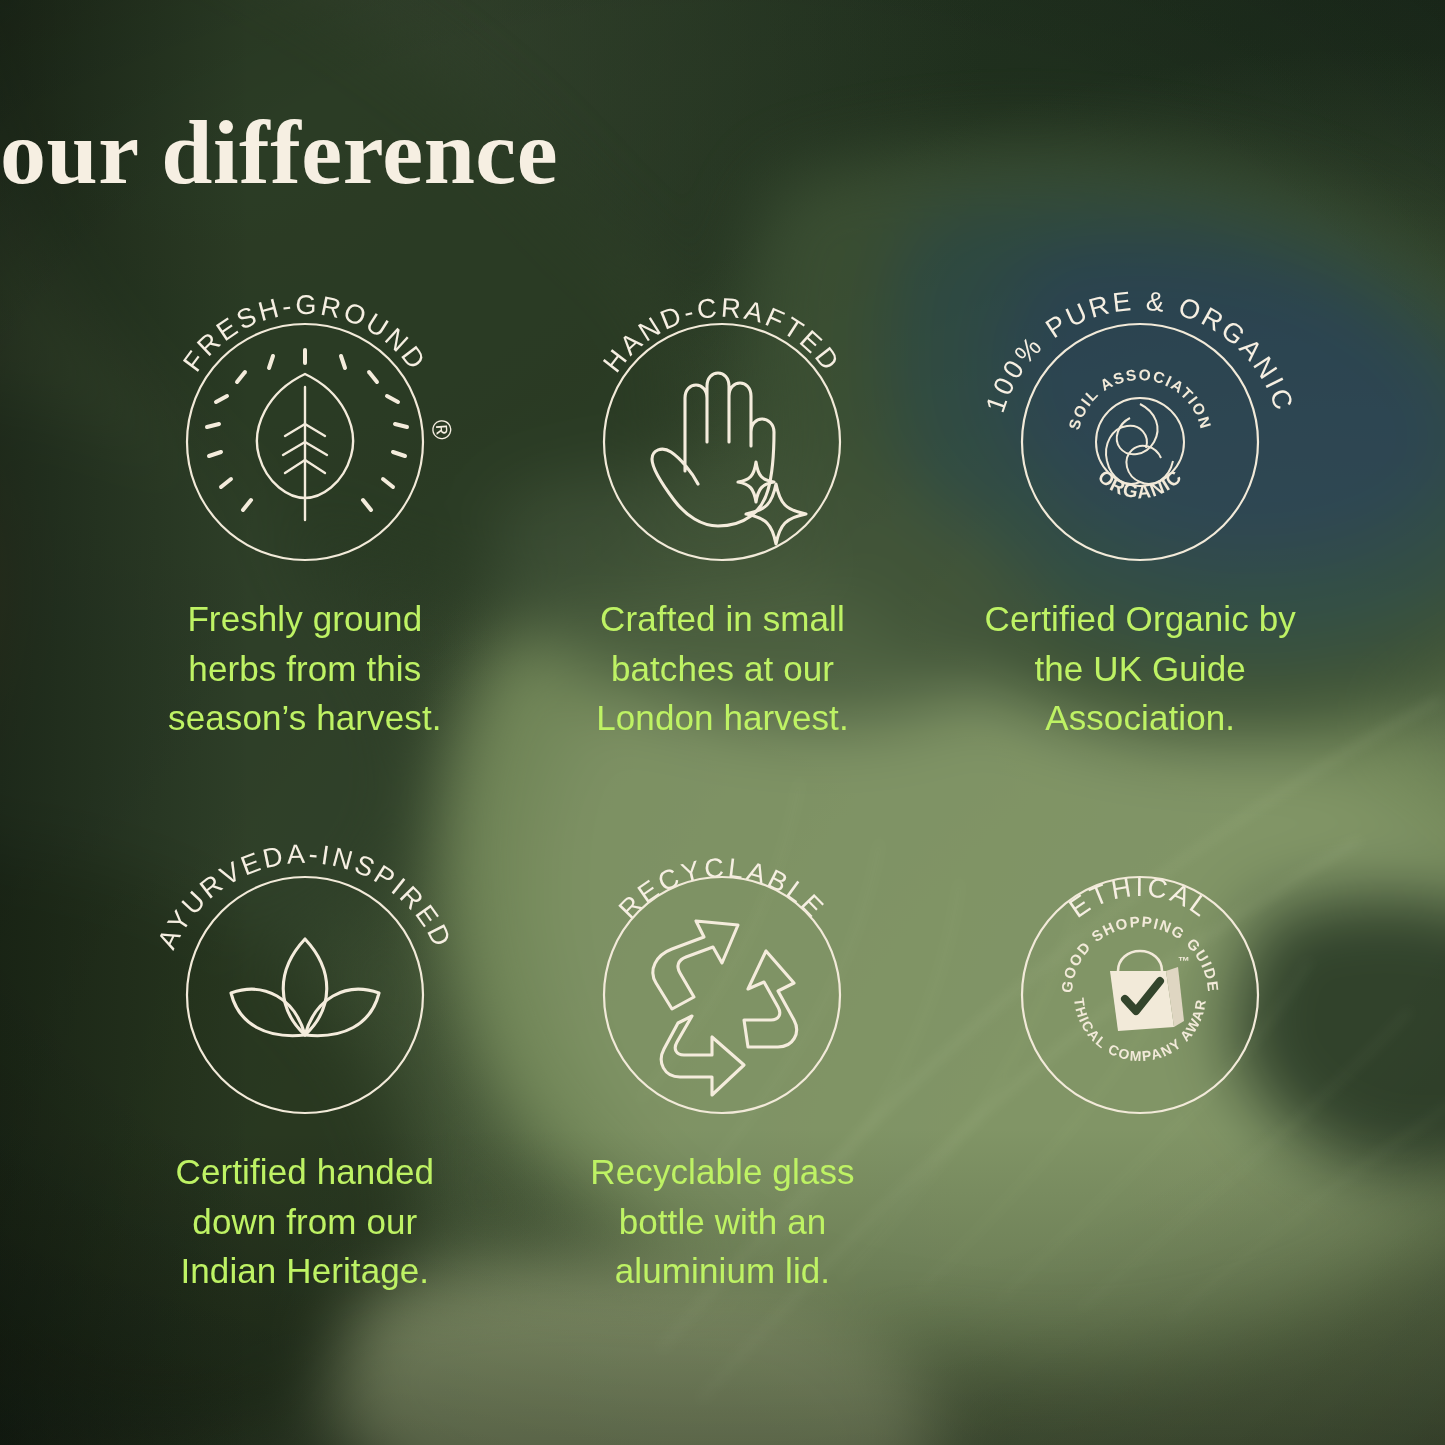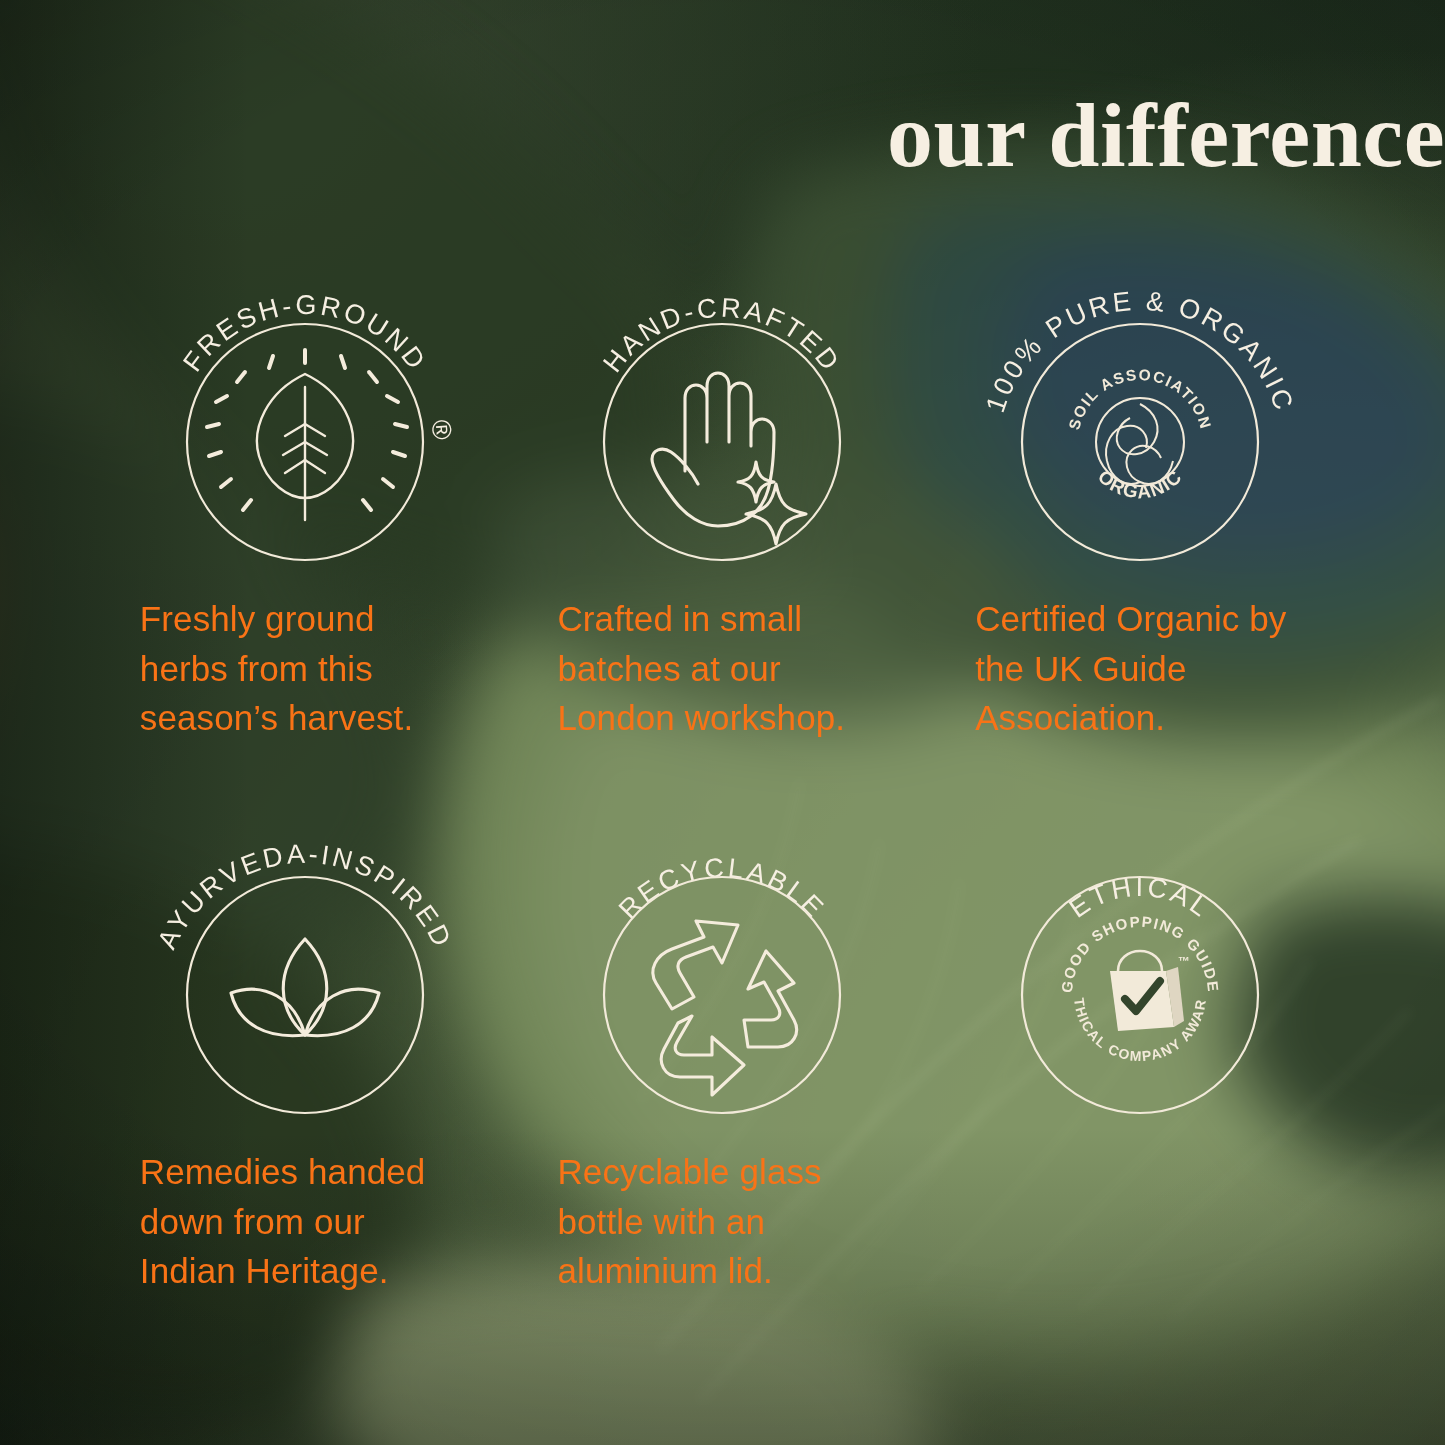--- a/index.html
+++ b/index.html
@@ -45,24 +45,24 @@
       linear-gradient(0deg, rgba(7,12,8,.45) 0%, rgba(7,12,8,0) 26%);
   }
 
   
   #content {
     position: absolute;
     inset: 0;
   }
   #page-title {
     position: absolute;
-    top: 89px;
+    top: 106px;
     left: 0;
     right: 0;
-    text-align: right;
+    text-align: left;
     font-family: "Liberation Serif", serif;
     font-size: 92px;
     font-weight: 700;
     letter-spacing: .5px;
     color: #f6efe2;
     line-height: 1;
   }
 
   .grid {
     position: absolute;
@@ -80,21 +80,22 @@
   }
   .badge {
     width: 340px;
     height: 320px;
     position: relative;
   }
   .badge svg { display: block; }
   .caption {
     margin-top: 28px;
     width: 330px;
-    color: #f97316;
+    text-align: center;
+    color: #bef264;
     font-size: 35px;
     line-height: 1.42;
     letter-spacing: .1px;
   }
 
   .arc-text {
     fill: #f6efe2;
     font-family: "Liberation Sans", sans-serif;
     font-size: 27px;
     letter-spacing: 3.1px;
@@ -254,21 +255,21 @@
                        L 155 196
                        L 155 152
                        C 155 144, 150 139, 144 139
                        C 138 139, 133 144, 133 152
                        L 133 225"></path>
               <path d="M204 216 C 206 230, 210 234, 222 236 C 210 238, 206 243, 204 256 C 202 243, 198 238, 186 236 C 198 234, 202 230, 204 216 Z"></path>
               <path d="M224 238 C 228 258, 234 264, 254 268 C 234 272, 228 278, 224 298 C 220 278, 214 272, 194 268 C 214 264, 220 258, 224 238 Z"></path>
             </g>
           </svg>
         </div>
-        <div class="caption">Crafted in small batches at our London workshop.</div>
+        <div class="caption">Crafted in small batches at our London harvest.</div>
       </div>
 
       <div class="feature">
         <div class="badge">
           <svg width="340" height="320" viewBox="0 0 340 320" aria-hidden="true">
             <defs>
               <path id="arc3" d="M 28 206 A 142 142 0 0 1 312 206"></path>
               <path id="sealTop3" d="M 108 196 A 62 62 0 0 1 232 196"></path>
               <path id="sealBot3" d="M 114 196 A 56 56 0 0 0 226 196"></path>
             </defs>
@@ -307,21 +308,21 @@
               <textPath href="#arc4" startOffset="50%" text-anchor="middle"><tspan>AYURVEDA-INSPIRED</tspan></textPath>
             </text>
             <circle class="ring" cx="170" cy="196" r="118"></circle>
             <g class="ico" stroke-width="3.4">
               <path d="M170 236 C 142 210, 140 172, 170 140 C 200 172, 198 210, 170 236 Z"></path>
               <path d="M170 236 C 132 240, 104 226, 96 194 C 130 182, 160 200, 170 236 Z"></path>
               <path d="M170 236 C 208 240, 236 226, 244 194 C 210 182, 180 200, 170 236 Z"></path>
             </g>
           </svg>
         </div>
-        <div class="caption">Remedies handed down from our Indian Heritage.</div>
+        <div class="caption">Certified handed down from our Indian Heritage.</div>
       </div>
 
       <div class="feature">
         <div class="badge">
           <svg width="340" height="320" viewBox="0 0 340 320" aria-hidden="true">
             <defs>
                 <path id="arc5" d="M 52 196 A 118 118 0 0 1 288 196"></path>
               </defs>
             <text class="arc-text">
               <textPath href="#arc5" startOffset="50%" text-anchor="middle"><tspan>RECYCLABLE</tspan></textPath>

